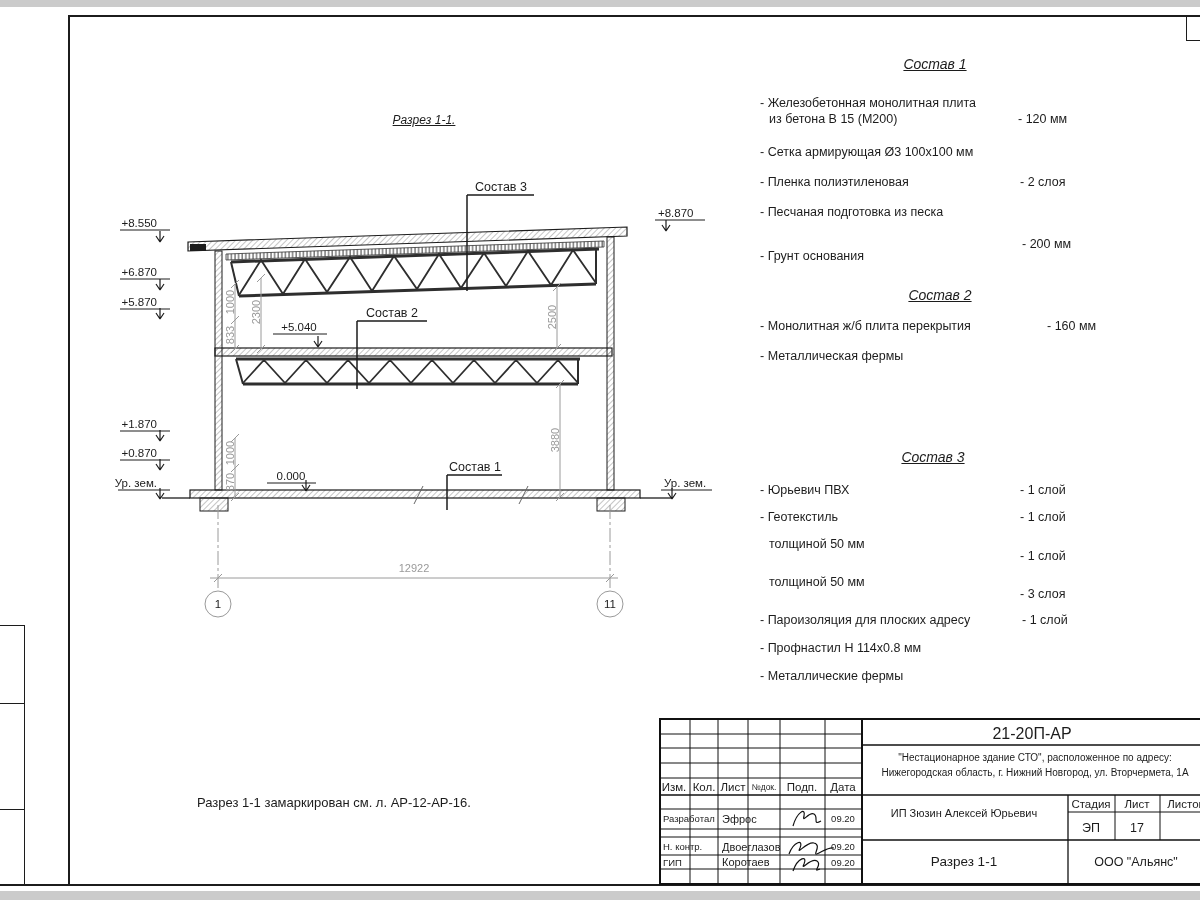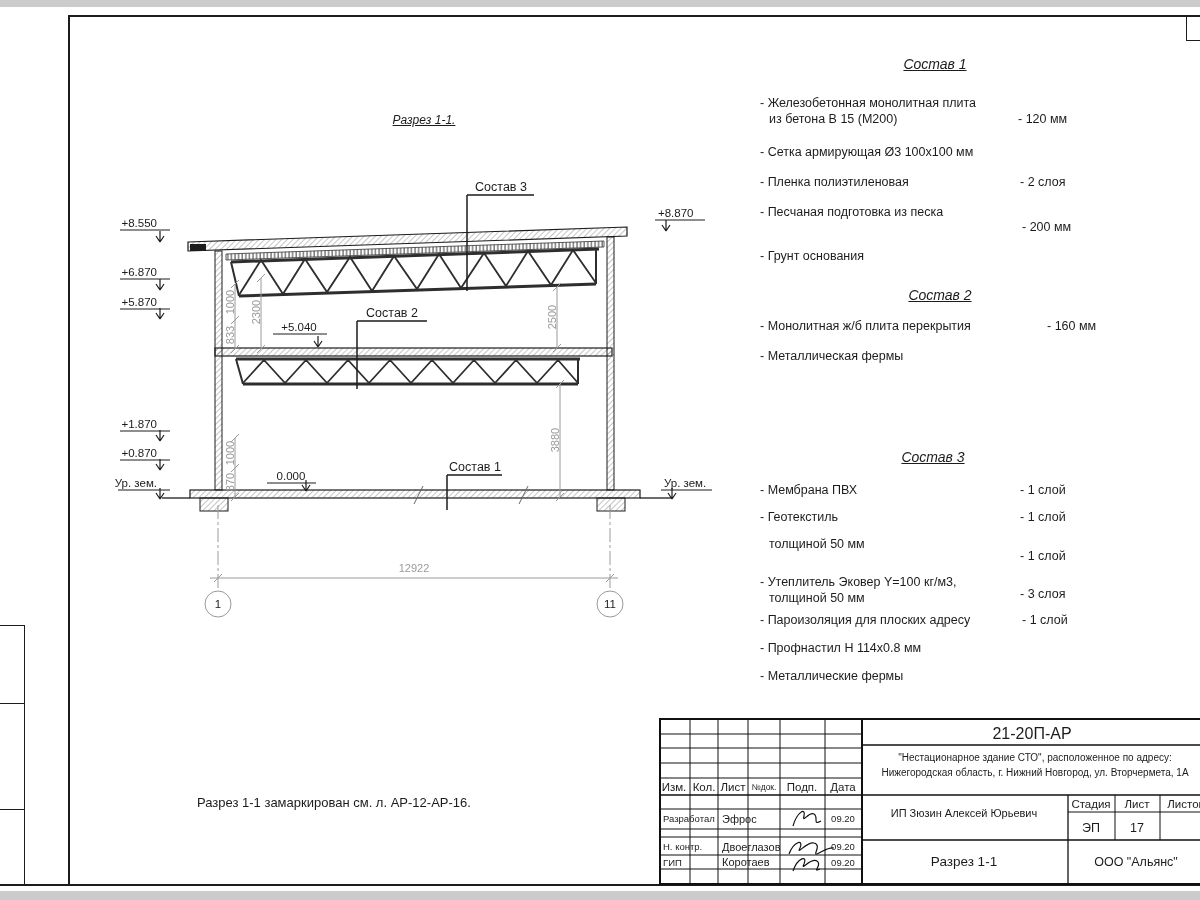--- a/index.html
+++ b/index.html
@@ -195,50 +195,49 @@
 </div>
 <div class="comp-item" style="top:145px">
   <div>- Сетка армирующая Ø3 100х100 мм</div>
 </div>
 <div class="comp-item" style="top:175px">
   <div>- Пленка полиэтиленовая</div>
   <span class="val" style="left:260px;top:0">- 2 слоя</span>
 </div>
 <div class="comp-item" style="top:205px">
   <div>- Песчаная подготовка из песка</div>
-  <span class="val" style="left:262px;top:15px">- 200 мм</span>
+  <span class="val" style="left:262px;top:32px">- 200 мм</span>
 </div>
 <div class="comp-item" style="top:249px">
   <div>- Грунт основания</div>
 </div>
 
 <div class="comp-header" style="left:870px;top:287px">Состав 2</div>
 <div class="comp-item" style="top:319px">
   <div>- Монолитная ж/б плита перекрытия</div>
   <span class="val" style="left:287px;top:0">- 160 мм</span>
 </div>
 <div class="comp-item" style="top:349px">
   <div>- Металлическая фермы</div>
 </div>
 
 <div class="comp-header" style="left:863px;top:449px">Состав 3</div>
 <div class="comp-item" style="top:483px">
-  <div>- Мембрана ПВХ</div>
+  <div>- Юрьевич ПВХ</div>
   <span class="val" style="left:260px;top:0">- 1 слой</span>
 </div>
 <div class="comp-item" style="top:510px">
   <div>- Геотекстиль</div>
   <span class="val" style="left:260px;top:0">- 1 слой</span>
 </div>
 <div class="comp-item" style="top:537px">
   <div class="cont">толщиной 50 мм</div>
   <span class="val" style="left:260px;top:12px">- 1 слой</span>
 </div>
 <div class="comp-item" style="top:575px">
-  <div>- Утеплитель Эковер Y=100 кг/м3,</div>
   <div class="cont">толщиной 50 мм</div>
   <span class="val" style="left:260px;top:12px">- 3 слоя</span>
 </div>
 <div class="comp-item" style="top:613px">
   <div>- Пароизоляция для плоских адресу</div>
   <span class="val" style="left:262px;top:0">- 1 слой</span>
 </div>
 <div class="comp-item" style="top:641px">
   <div>- Профнастил Н 114х0.8 мм</div>
 </div>

